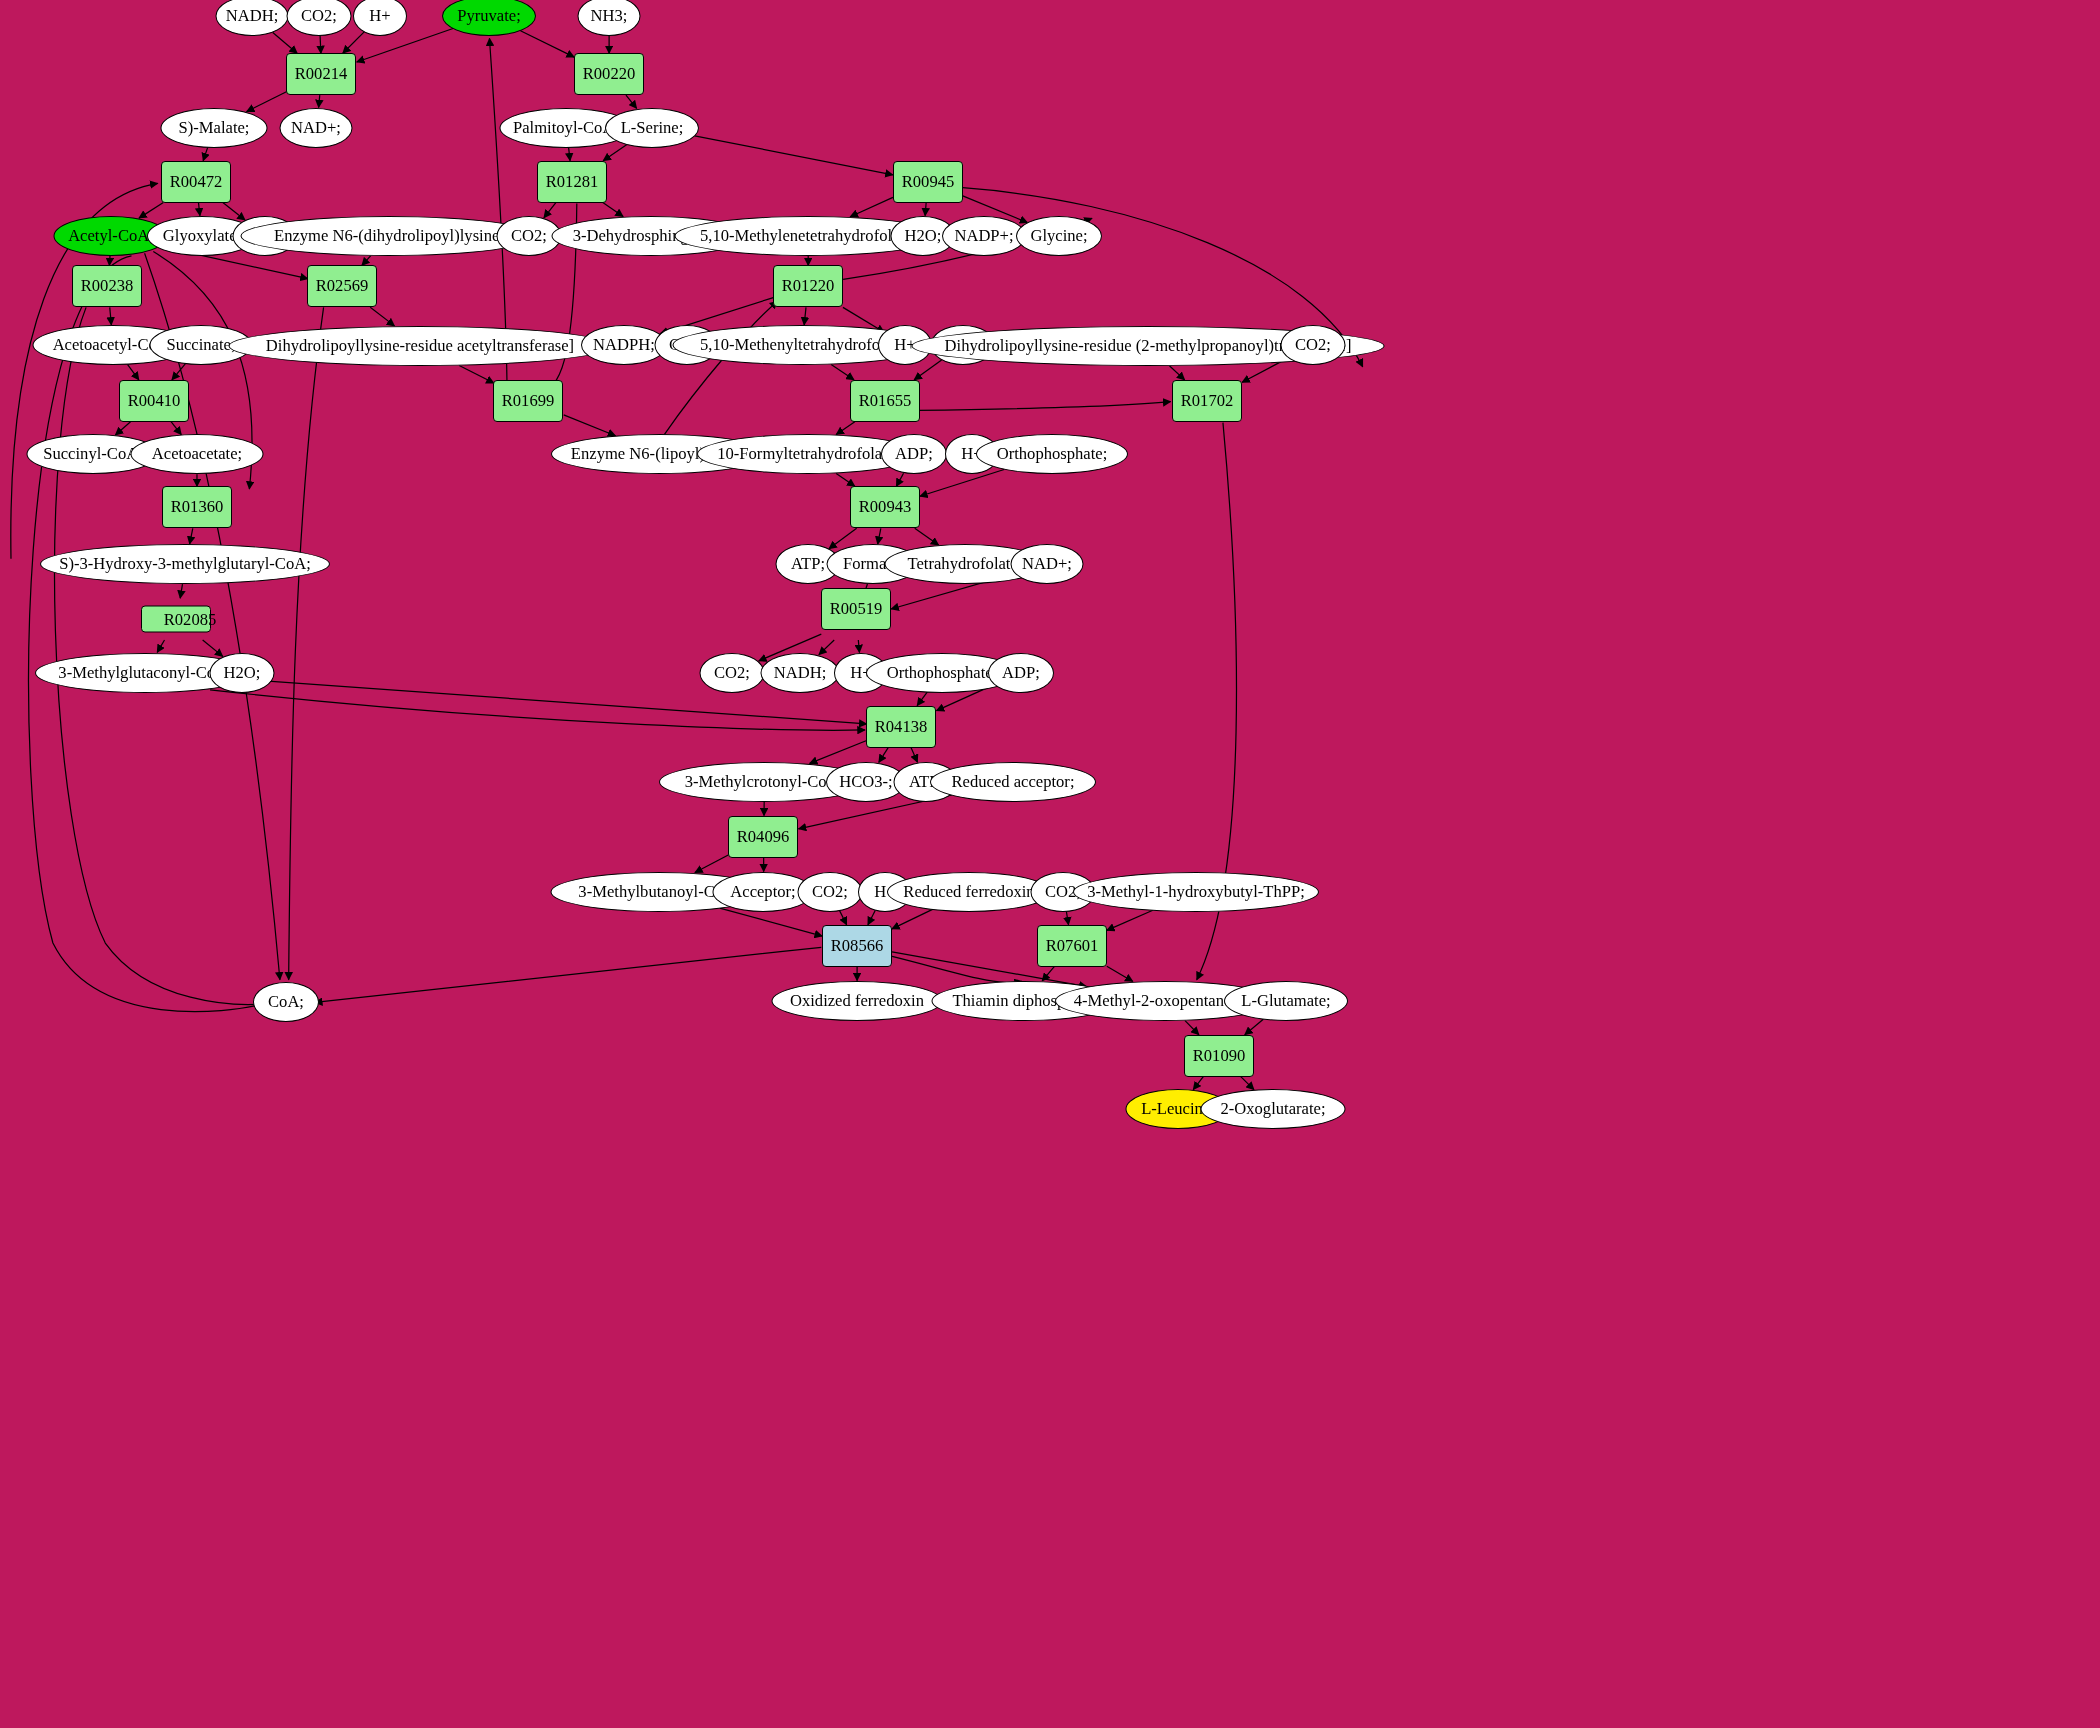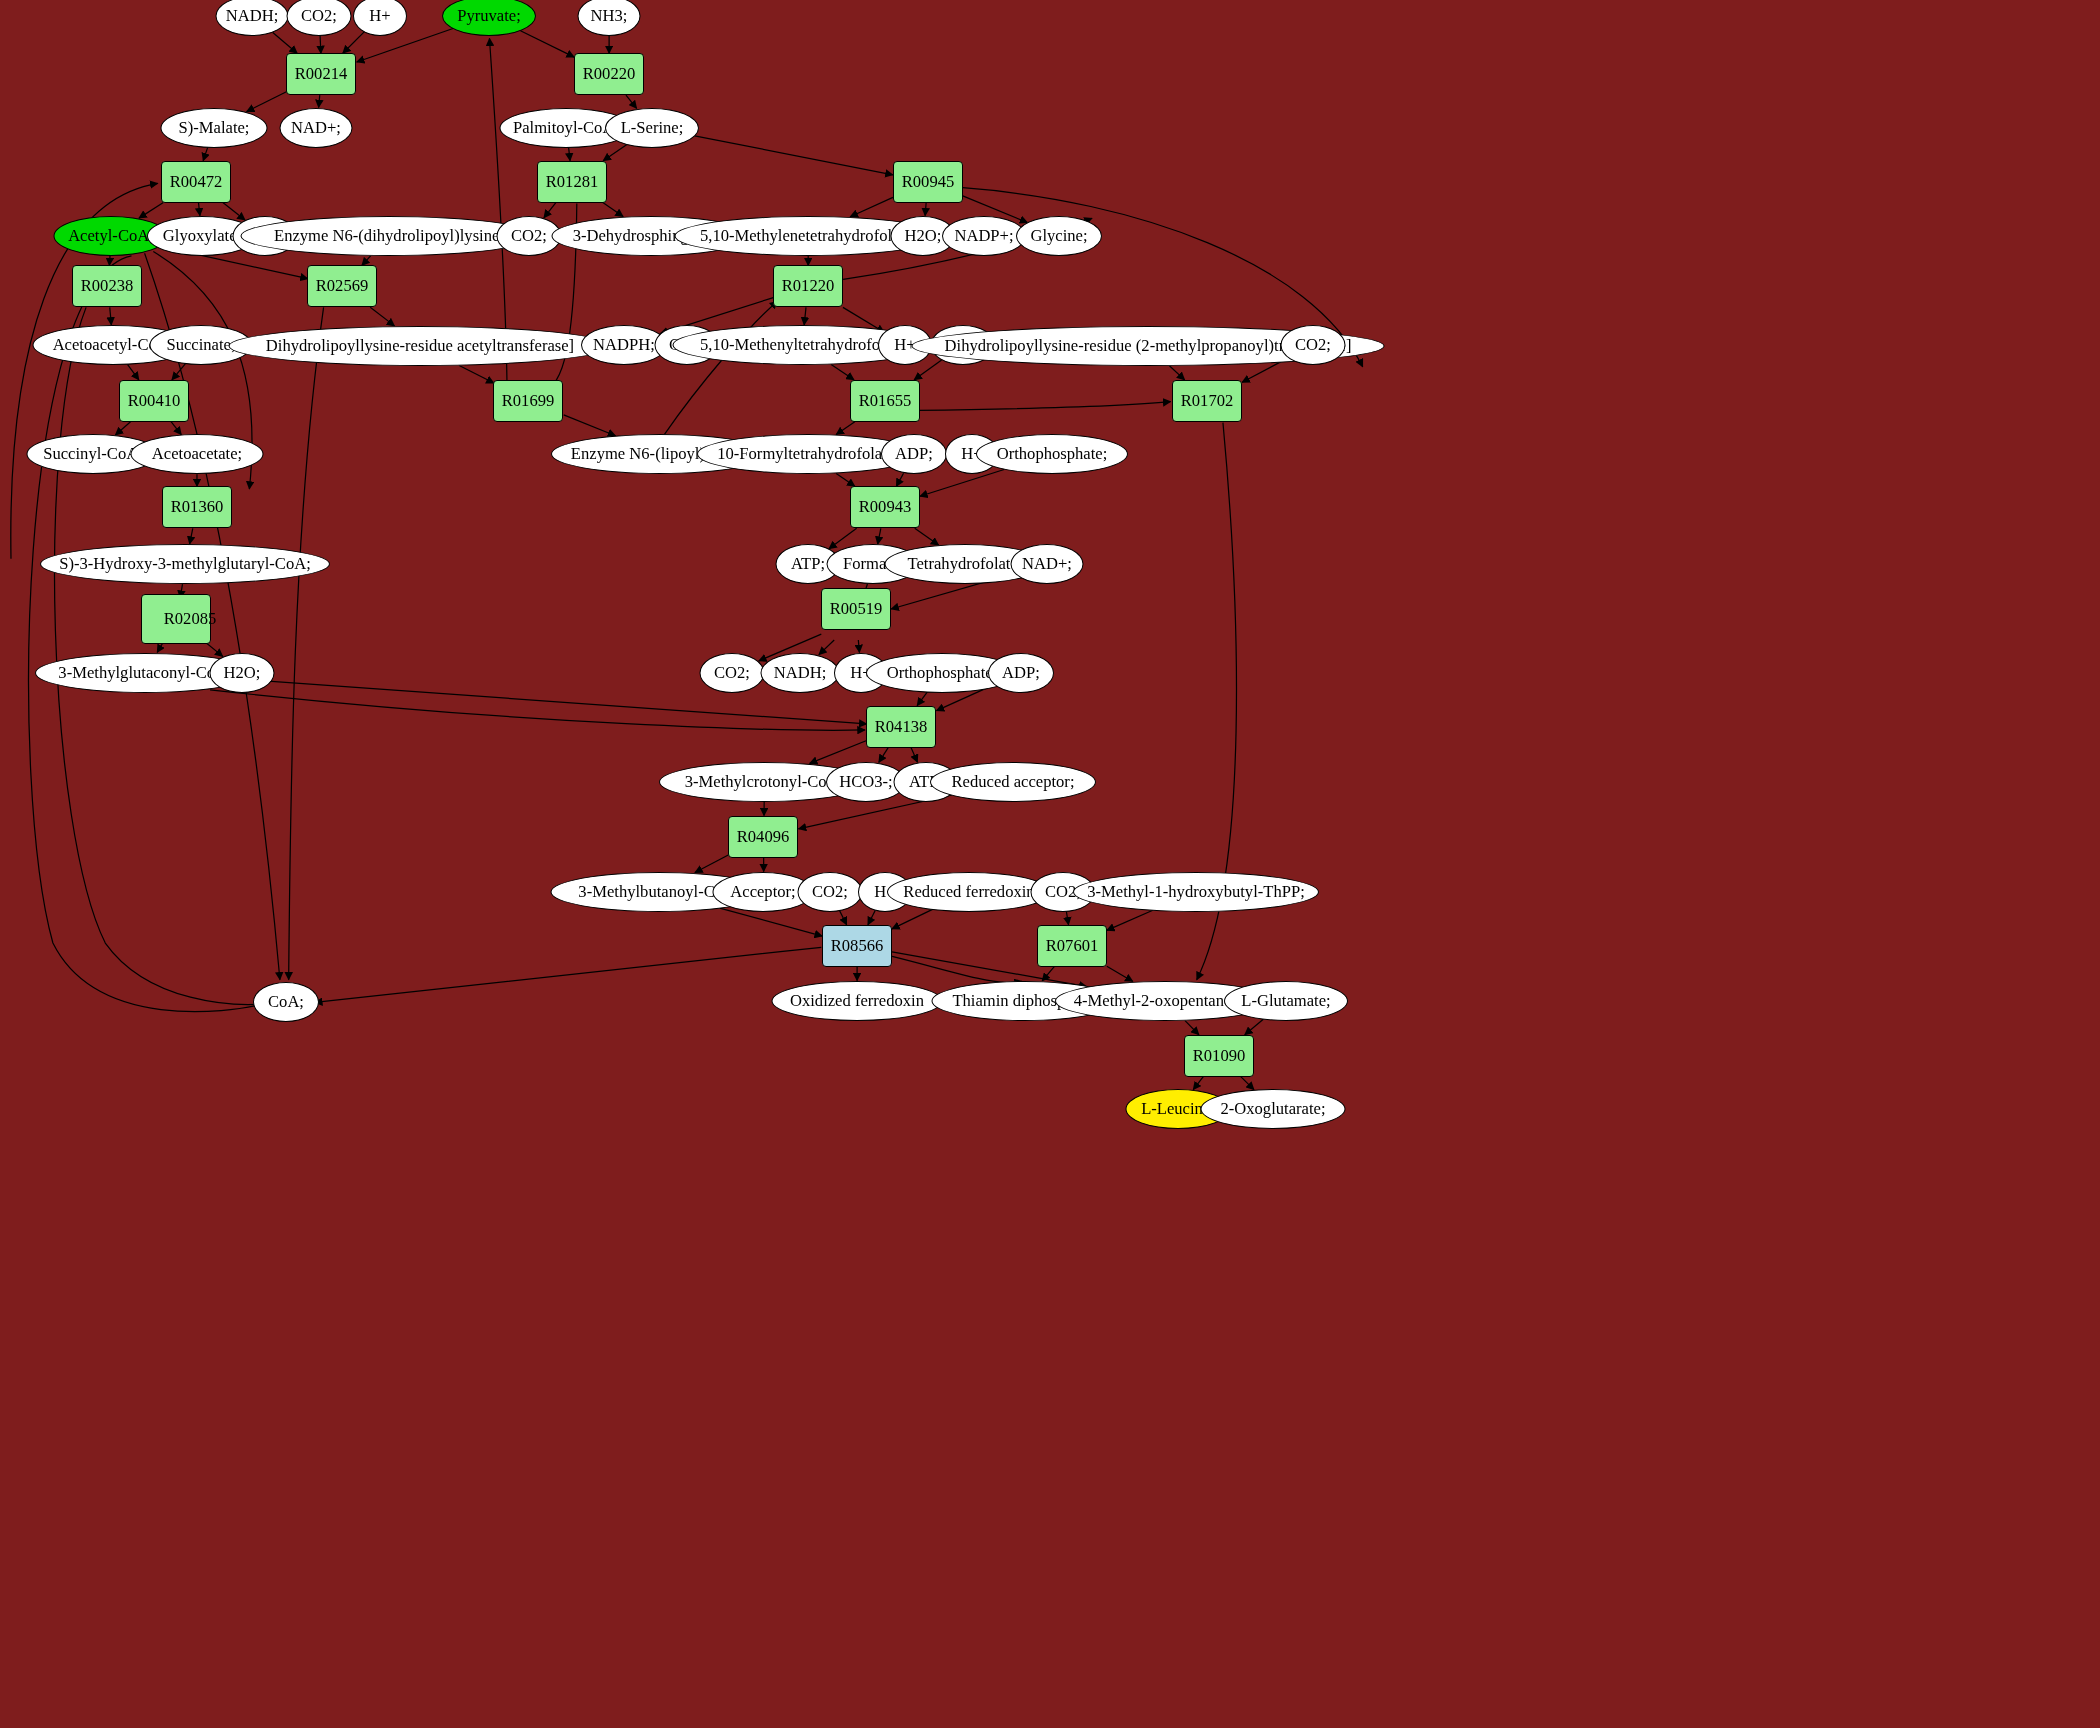--- a/index.html
+++ b/index.html
@@ -4,21 +4,21 @@
 <style>
   html, body {
     margin: 0;
     padding: 0;
     background: #ffffff;
   }
   #canvas {
     position: relative;
     width: 2101px;
     height: 1728px;
-    background: #7f1d1d;
+    background: #be185d;
     font-family: "Liberation Serif", "DejaVu Serif", serif;
     overflow: hidden;
   }
   svg#edges {
     position: absolute;
     left: 0; top: 0;
     width: 2101px;
     height: 1728px;
     pointer-events: none;
   }
@@ -217,21 +217,21 @@
       <div class="node compound" style="left: 914px; top: 454px; width: 66px; height: 40px;">ADP;</div>
       <div class="node compound" style="left: 972px; top: 454px; width: 54px; height: 40px;">H+</div>
       <div class="node compound" style="left: 1052px; top: 454px; width: 152px; height: 40px;">Orthophosphate;</div>
       <div class="node reaction" style="left: 197px; top: 507px; width: 70px; height: 42px;">R01360</div>
       <div class="node reaction" style="left: 885px; top: 507px; width: 70px; height: 42px;">R00943</div>
       <div class="node compound" style="left: 185px; top: 564px; width: 290px; height: 40px;">S)-3-Hydroxy-3-methylglutaryl-CoA;</div>
       <div class="node compound" style="left: 808px; top: 564px; width: 65px; height: 40px;">ATP;</div>
       <div class="node compound" style="left: 873px; top: 564px; width: 93px; height: 40px;">Formate;</div>
       <div class="node compound" style="left: 965px; top: 564px; width: 161px; height: 40px;">Tetrahydrofolate;</div>
       <div class="node compound" style="left: 1047px; top: 564px; width: 73px; height: 40px;">NAD+;</div>
-      <div class="node reaction" style="left: 176px; top: 619px; width: 70px; height: 50px; padding-left: 28px;">R02085</div>
+      <div class="node reaction" style="left: 176px; top: 619px; width: 70px; height: 27px; padding-left: 28px;">R02085</div>
       <div class="node reaction" style="left: 856px; top: 609px; width: 70px; height: 42px;">R00519</div>
       <div class="node compound" style="left: 145px; top: 673px; width: 220px; height: 40px;">3-Methylglutaconyl-CoA;</div>
       <div class="node compound" style="left: 242px; top: 673px; width: 65px; height: 40px;">H2O;</div>
       <div class="node compound" style="left: 732px; top: 673px; width: 65px; height: 40px;">CO2;</div>
       <div class="node compound" style="left: 800px; top: 673px; width: 79px; height: 40px;">NADH;</div>
       <div class="node compound" style="left: 861px; top: 673px; width: 54px; height: 40px;">H+</div>
       <div class="node compound" style="left: 942px; top: 673px; width: 152px; height: 40px;">Orthophosphate;</div>
       <div class="node compound" style="left: 1021px; top: 673px; width: 66px; height: 40px;">ADP;</div>
       <div class="node reaction" style="left: 901px; top: 727px; width: 70px; height: 42px;">R04138</div>
       <div class="node compound" style="left: 764px; top: 782px; width: 210px; height: 40px;">3-Methylcrotonyl-CoA;</div>

